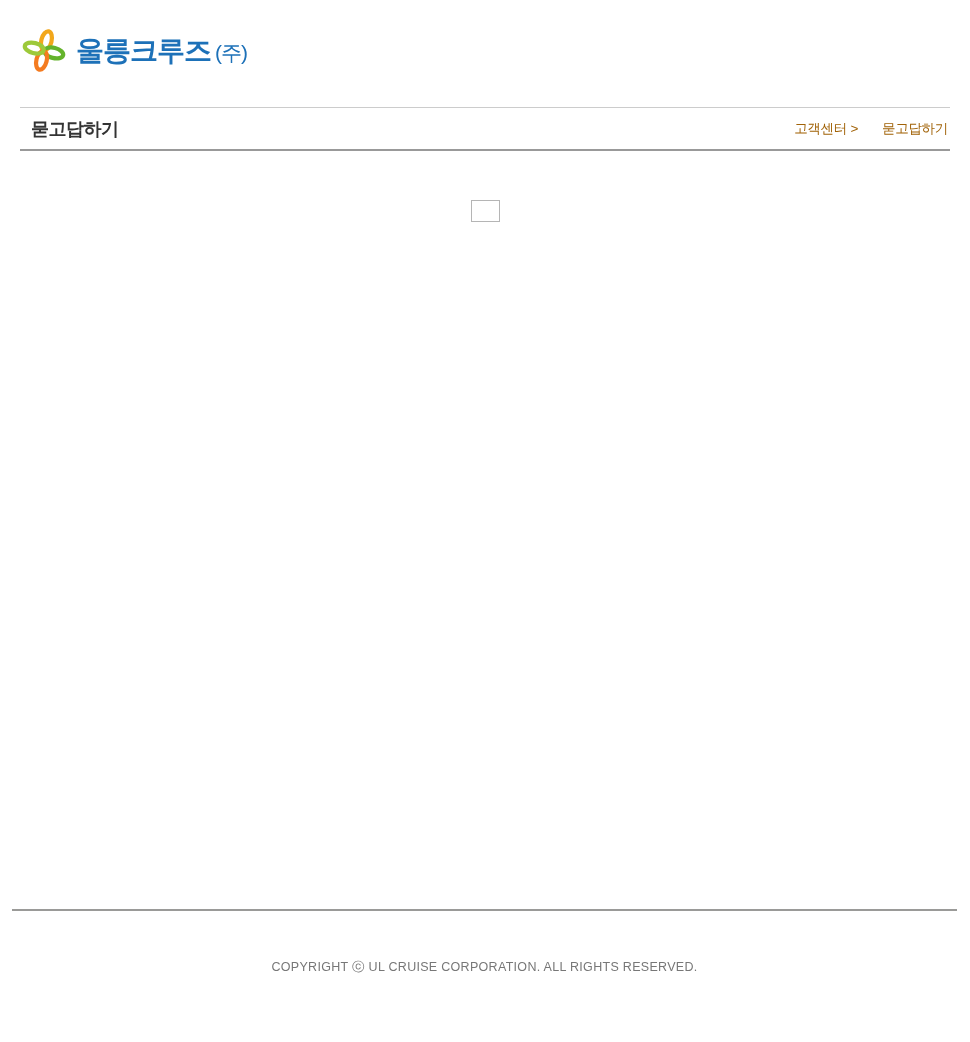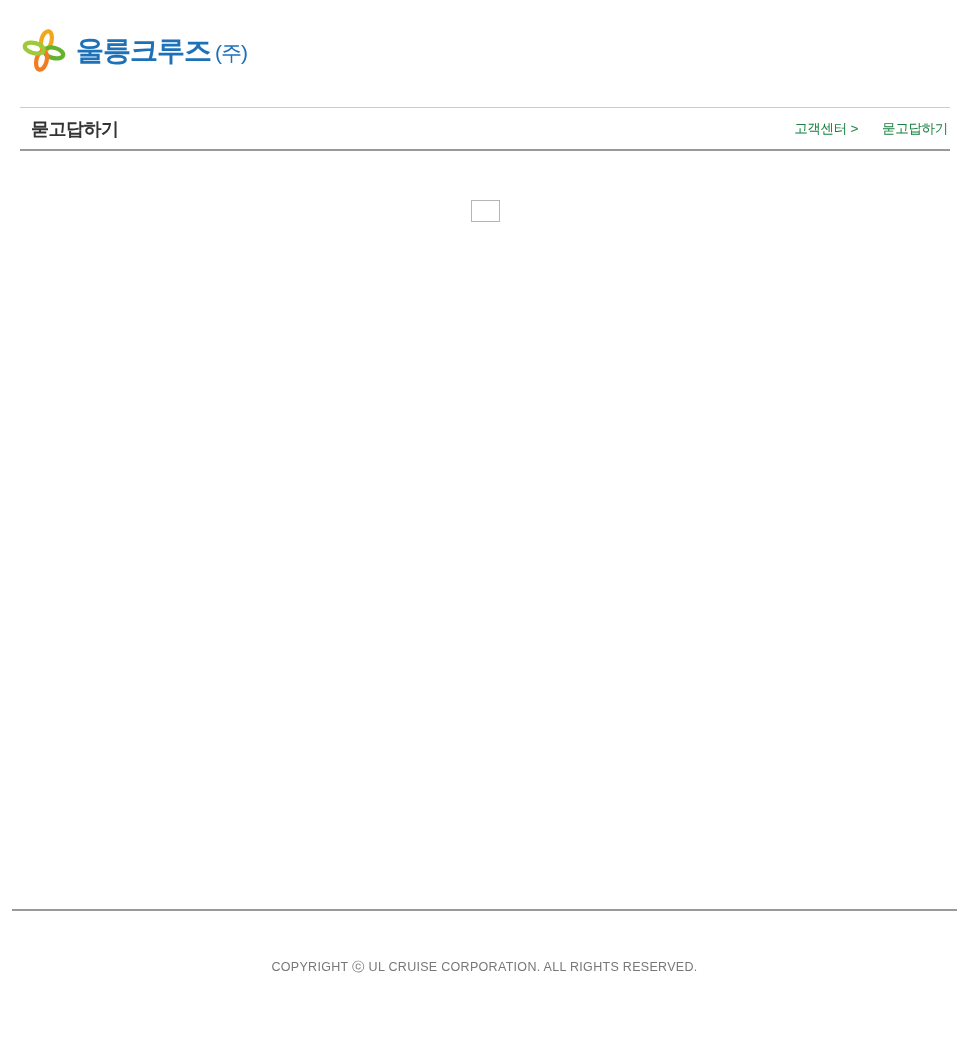--- a/index.html
+++ b/index.html
@@ -19,21 +19,21 @@
   .logo-suffix  { font-size:21px; font-weight:normal; color:#1d71b8; letter-spacing:-1px; }
 
   
   .titlebar {
     margin:0 20px; height:44px;
     border-top:1px solid #cccccc; border-bottom:2px solid #999999;
     display:flex; align-items:center; justify-content:space-between;
     padding:0 2px 0 11px;
   }
   .page-title { font-size:18px; font-weight:bold; color:#333333; letter-spacing:-0.5px; }
-  .breadcrumb { display:flex; align-items:center; gap:24px; font-size:13.5px; color:#15803d; letter-spacing:-0.3px; }
+  .breadcrumb { display:flex; align-items:center; gap:24px; font-size:13.5px; color:#a16207; letter-spacing:-0.3px; }
   .breadcrumb span { cursor:pointer; }
 
   
   .content { margin:49px 20px 0; }
   .pw-table { width:100%; border-collapse:collapse; border-top:1px solid #cccccc; border-bottom:1px solid #cfcfcf; }
   .pw-table th {
     width:233px; height:64px; background:#f8f8f8;
     border-right:1px solid #dddddd;
     font-size:15px; font-weight:bold; color:#222222; text-align:center; letter-spacing:-0.5px;
   }

